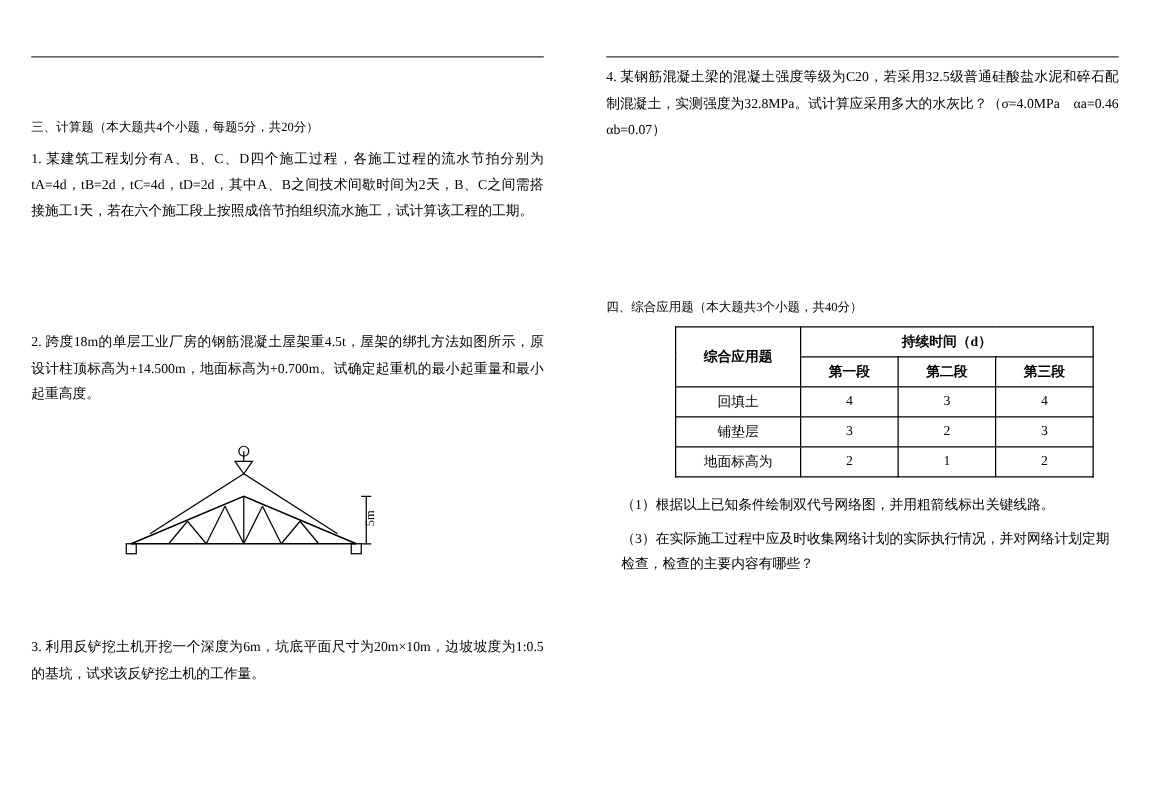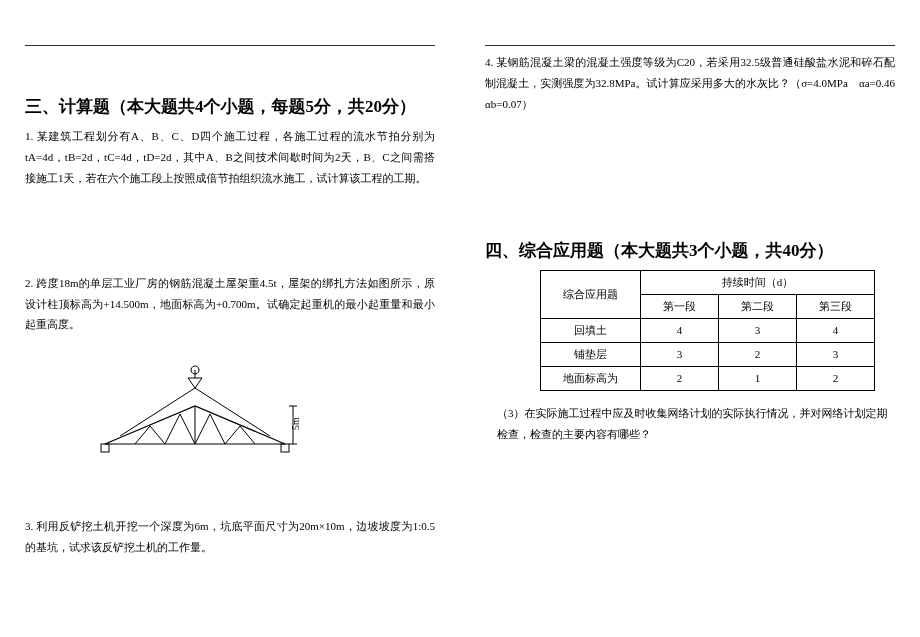--- a/index.html
+++ b/index.html
@@ -20,24 +20,24 @@
     }
     .left-column { border-right: 0; }
     .page-rule {
       position: absolute;
       top: 45px;
       left: 25px;
       right: 25px;
       border-top: 1px solid #333;
     }
     .section-heading {
-      font-weight: bold;
+      font-weight: normal;
       margin-top: 65px;
       margin-bottom: 8px;
-      font-size: 17px;
+      font-size: 10px;
     }
     .question {
       margin-bottom: 14px;
       line-height: 1.9;
       text-align: justify;
     }
     .big-gap { height: 70px; }
     .med-gap { height: 45px; }
     .sub-item { padding-left: 12px; margin-top: 6px; line-height: 1.9; }
     .figure {
@@ -49,21 +49,21 @@
       border-collapse: collapse;
       margin: 8px 0 12px 55px;
       font-size: 11px;
     }
     table.duration th, table.duration td {
       border: 1px solid #000;
       padding: 4px 22px;
       text-align: center;
       font-weight: normal;
     }
-    table.duration th { font-weight: normal; }
+    table.duration th { font-weight: bold; }
     .right-q4 { margin-top: 22px; line-height: 1.9; }
   </style>
 </head>
 <body>
 
 <div class="column left-column">
   <div class="page-rule"></div>
 
   <div class="section-heading">三、计算题（本大题共4个小题，每题5分，共20分）</div>
 
@@ -150,14 +150,15 @@
     </tr>
     <tr>
       <td>地面标高为</td>
       <td>2</td>
       <td>1</td>
       <td>2</td>
     </tr>
   </tbody>
     </table>
 
+  <div class="sub-item">（1）根据以上已知条件绘制双代号网络图，并用粗箭线标出关键线路。</div>
   <div class="sub-item">（3）在实际施工过程中应及时收集网络计划的实际执行情况，并对网络计划定期检查，检查的主要内容有哪些？</div>
 </div>
 
 </body></html>

